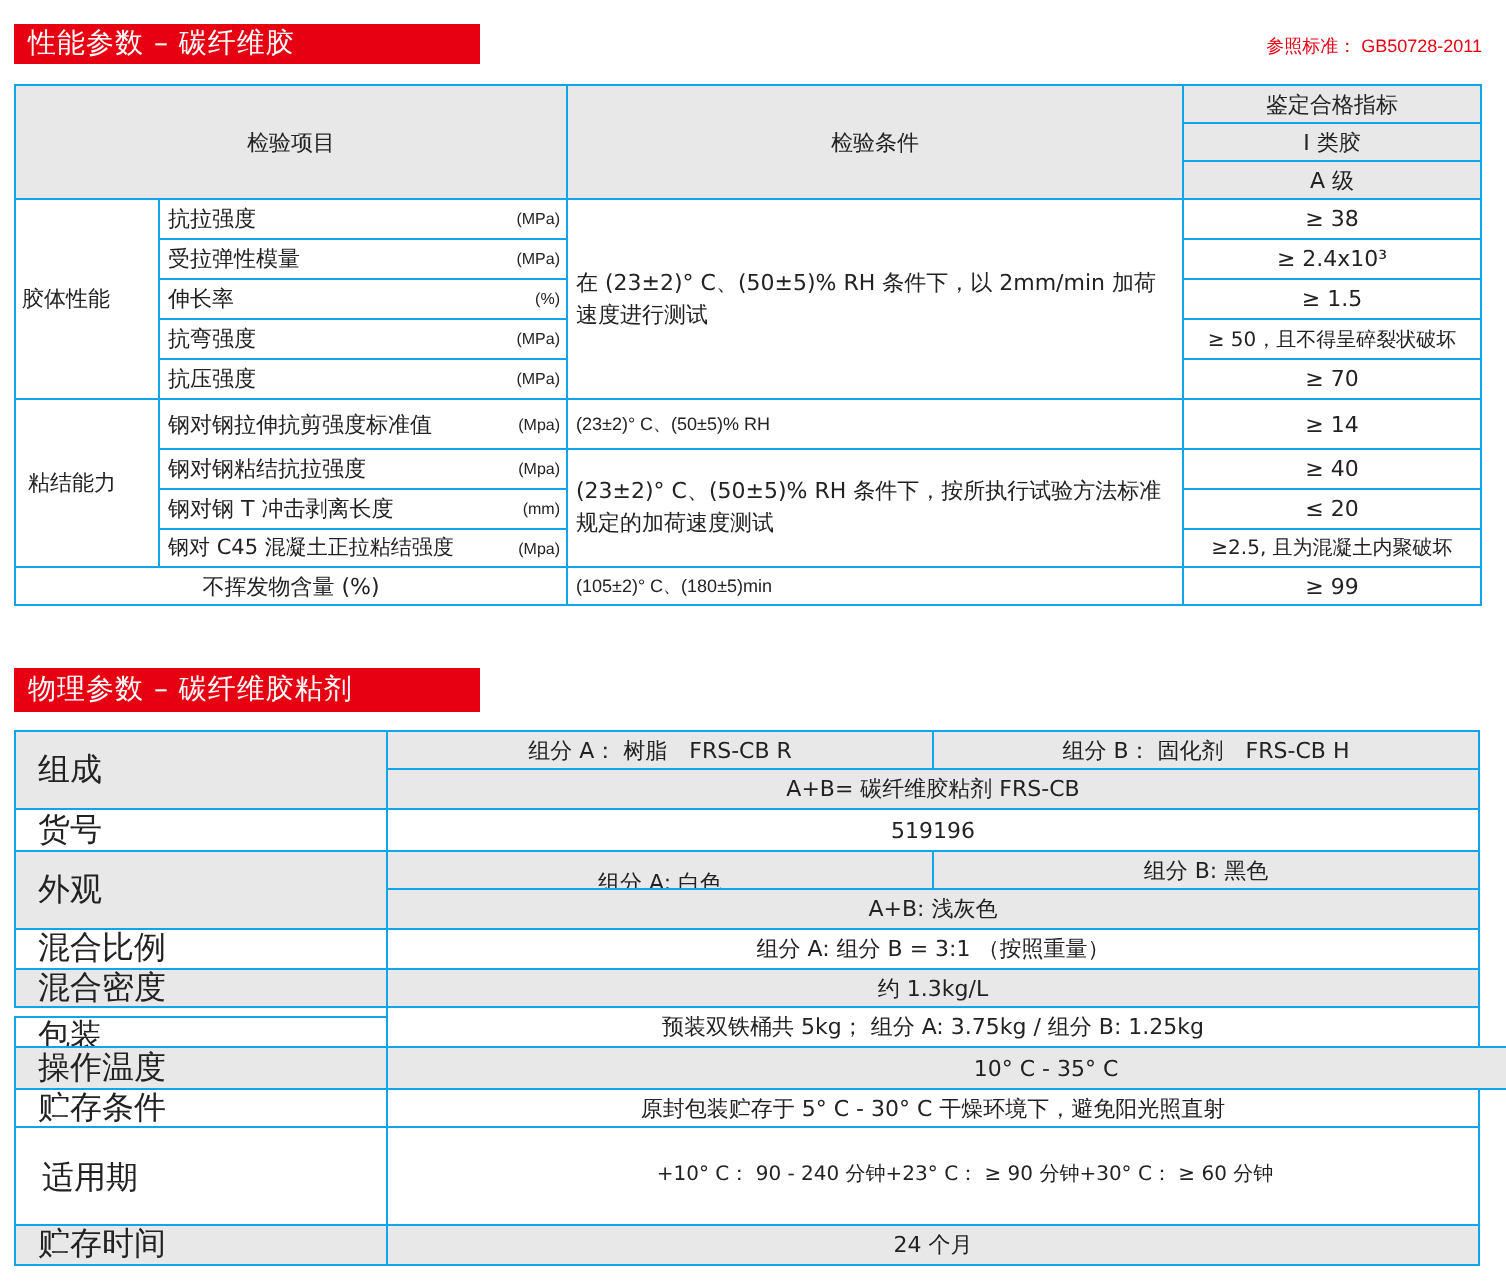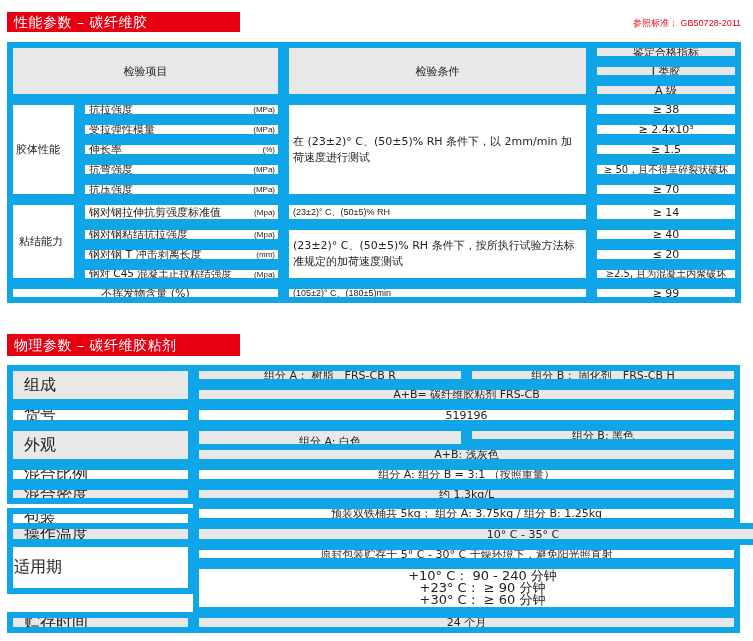--- a/index.html
+++ b/index.html
@@ -1,29 +1,29 @@
 <!DOCTYPE html>
 <html><head>
 <meta charset="utf-8">
 <style>
   html, body { margin:0; padding:0; background:#ffffff; }
   body { width:753px; height:641px; position:relative; overflow:hidden;
          font-family:"DejaVu Sans","Liberation Sans",sans-serif; color:#222; }
   .title-bar { position:absolute; left:7px; width:233px; background:#e60012; color:#fff;
                font-size:14px; line-height:20px; padding-left:7px; box-sizing:border-box; letter-spacing:0.5px; }
   .ref { position:absolute; right:12px; top:17px; color:#e60012; font-size:9px; font-family:"Liberation Sans",sans-serif; }
-  .cell { position:absolute; box-sizing:border-box; border:6px solid #0ea5e9; display:flex;
+  .cell { position:absolute; box-sizing:border-box; border:1px solid #0ea5e9; display:flex;
           align-items:center; justify-content:center; font-size:11px; overflow:hidden; white-space:nowrap; }
   .gray { background:#e8e8e8; }
   .white { background:#ffffff; }
   .left { justify-content:flex-start; padding-left:4px; }
   .item { justify-content:space-between; padding:0 3px 0 4px; }
   .unit { font-size:8px; font-family:"Liberation Sans",sans-serif; }
   .wrap { white-space:normal; line-height:16px; text-align:left; padding:0 6px 0 4px; }
-  .multi { flex-direction:column; line-height:12px; font-size:13px;padding-left:32px; }
+  .multi { flex-direction:row; line-height:12px; font-size:10px;padding-left:32px; }
   .lbl { justify-content:flex-start; padding-left:11px; font-size:16px; }
 </style>
 </head>
 <body>
 
 <div class="title-bar" style="top:12px;">性能参数 – 碳纤维胶</div>
 <div class="ref">参照标准： GB50728-2011</div>
 
 <div>
 
@@ -125,21 +125,21 @@
 
   <div class="cell white lbl" style="left:7px;top:508px;width:187px;height:21px;">包装</div>
   <div class="cell white" style="left:193px;top:503px;width:547px;height:21px;">预装双铁桶共 5kg； 组分 A: 3.75kg / 组分 B: 1.25kg</div>
 
   <div class="cell gray lbl" style="left:7px;top:523px;width:187px;height:22px;">操作温度</div>
   <div class="cell gray" style="left:193px;top:523px;width:660px;height:22px;">10° C - 35° C</div>
 
   <div class="cell white lbl" style="left:7px;top:544px;width:187px;height:20px;">贮存条件</div>
   <div class="cell white" style="left:193px;top:544px;width:547px;height:20px;">原封包装贮存于 5° C - 30° C 干燥环境下，避免阳光照直射</div>
 
-  <div class="cell white lbl" style="left:7px;top:541px;width:187px;height:53px;padding-left:1px;">适用期</div>
+  <div class="cell white lbl" style="left:7px;top:563px;width:187px;height:53px;padding-left:13px;">适用期</div>
   <div class="cell white multi" style="left:193px;top:563px;width:547px;height:50px;">
     <span>+10° C： 90 - 240 分钟</span>
     <span>+23° C： ≥ 90 分钟</span>
     <span>+30° C： ≥ 60 分钟</span>
   </div>
 
   <div class="cell gray lbl" style="left:7px;top:612px;width:187px;height:21px;">贮存时间</div>
   <div class="cell gray" style="left:193px;top:612px;width:547px;height:21px;">24 个月</div>
 </div>
 

